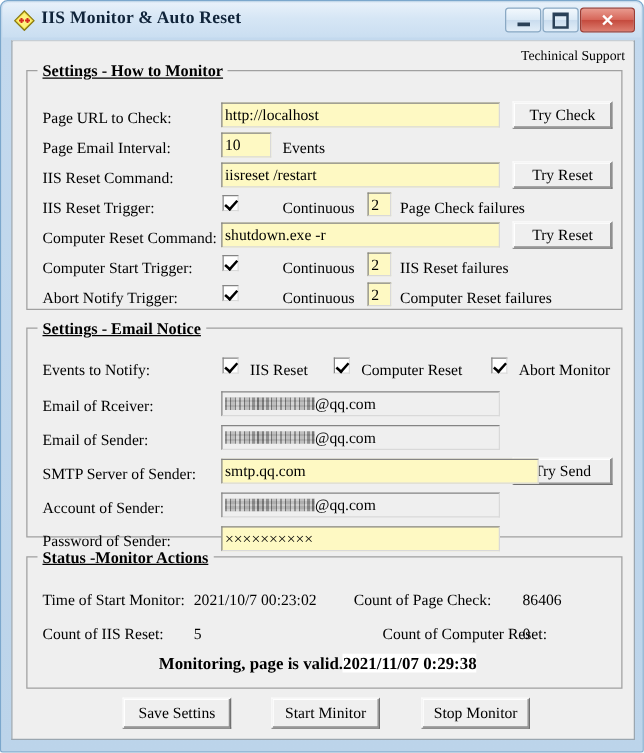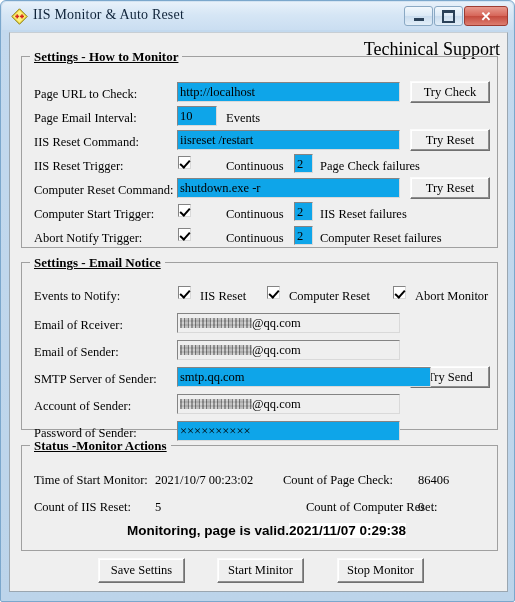--- a/index.html
+++ b/index.html
@@ -39,20 +39,21 @@
     position: absolute; left: 9px; top: 6px;
     width: 17px; height: 17px;
   }
   .title-text {
     position: absolute; left: 31px; top: 5px;
     font-family: "Liberation Serif", serif;
     font-size: 14px;
     color: #10243a;
     letter-spacing: .2px;
     white-space: nowrap;
+    font-weight: bold;
   }
   .win-btns {
     position: absolute; right: 5px; top: 4px;
     display: flex; gap: 1px;
   }
   .wbtn {
     width: 29px; height: 20px;
     box-sizing: border-box;
     border: 1px solid #8aa9c4;
     border-radius: 3px;
@@ -79,21 +80,21 @@
     background: #efefef;
     border: 1px solid #9aa6b0;
     border-top-color: #c7ced4;
     box-sizing: border-box;
   }
 
   .tech-support {
     position: absolute;
     right: 7px; top: 6px;
     font-family: "Liberation Serif", serif;
-    font-size: 18px;
+    font-size: 11px;
     color: #000;
     cursor: pointer;
     white-space: nowrap;
   }
 
   
   .group {
     position: absolute;
     box-sizing: border-box;
     border: 1px solid #a0a0a0;
@@ -127,21 +128,21 @@
     font-size: 12.5px;
     color: #000;
     white-space: nowrap;
     line-height: 14px;
   }
 
   
   .tbox {
     position: absolute;
     box-sizing: border-box;
-    background: #0ea5e9;
+    background: #fef9c3;
     border: 1px solid #848484;
     border-right-color: #d9d9d9;
     border-bottom-color: #d9d9d9;
     font-family: "Liberation Serif", serif;
     font-size: 12.5px;
     color: #000;
     padding: 1px 0 0 2px;
     line-height: 16px;
     overflow: hidden;
     white-space: nowrap;
@@ -206,21 +207,21 @@
     left: 3px; top: 1px;
     width: 4px; height: 8px;
     border: solid #000;
     border-width: 0 2px 2px 0;
     transform: rotate(42deg);
   }
 
   
   .status-line {
     position: absolute;
-    font-family: Liberation Sans, sans-serif;
+    font-family: Liberation Serif, serif;
     font-size: 13.5px;
     font-weight: bold;
     color: #000;
     white-space: nowrap;
   }
   .status-hl { background: #ffffff; }
 </style>
 </head>
 <body>
 

